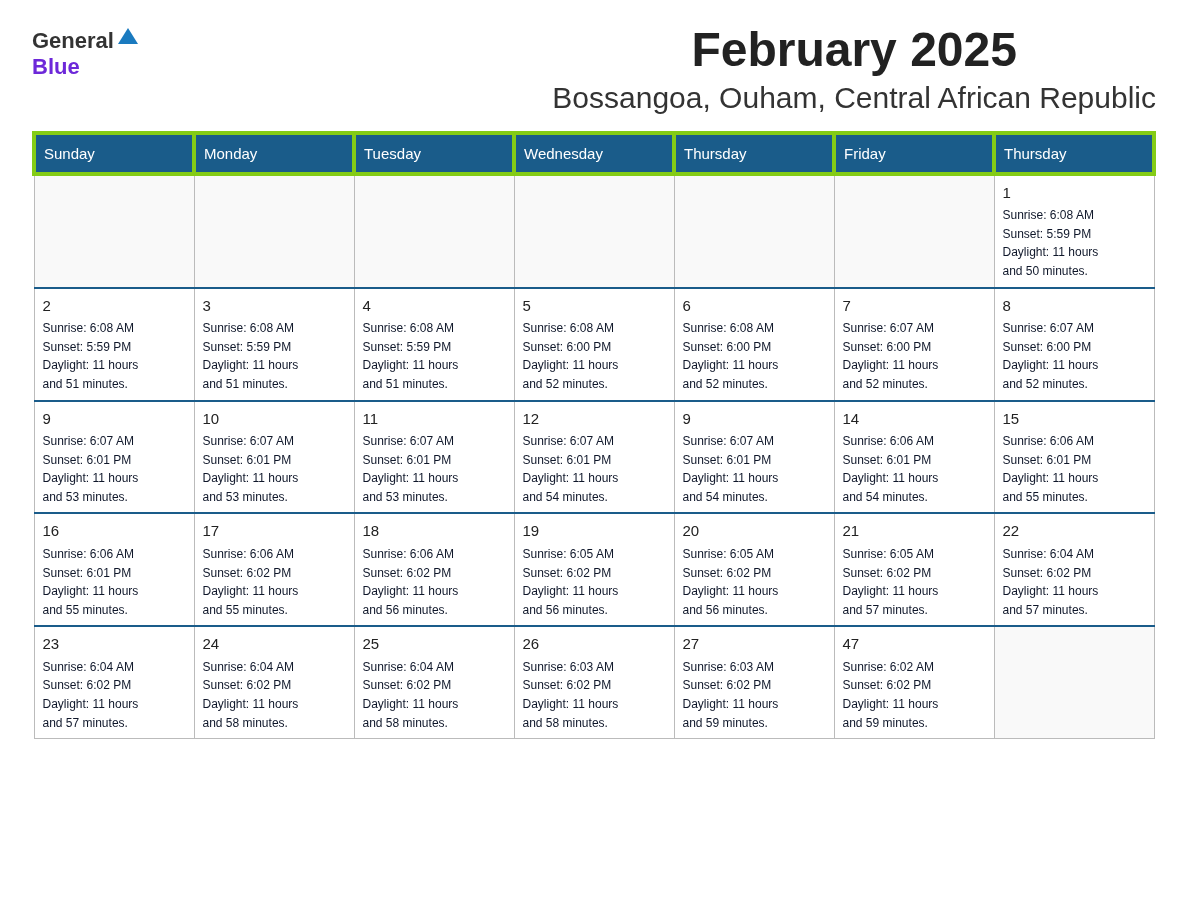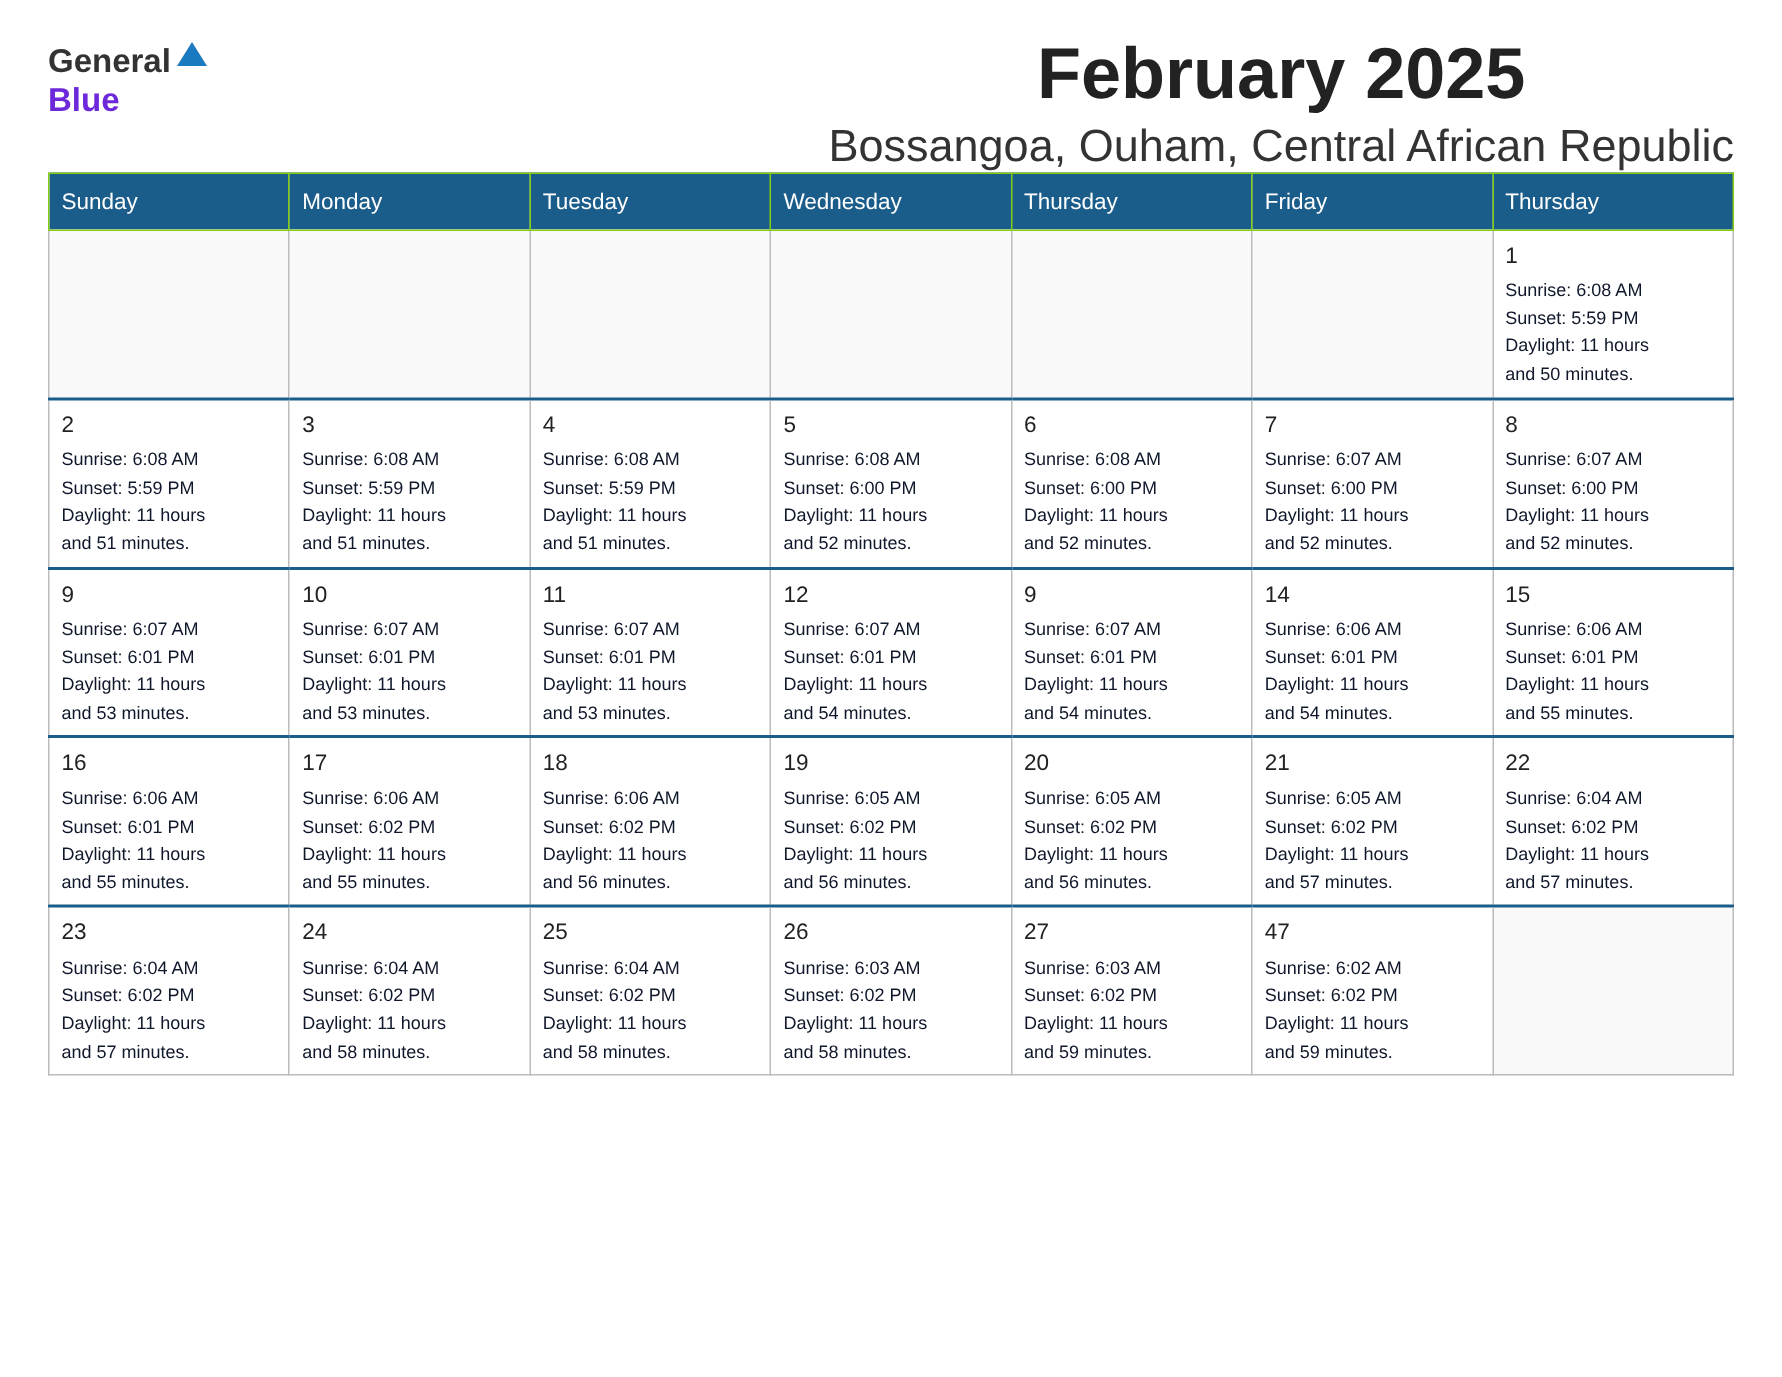--- a/index.html
+++ b/index.html
@@ -6,20 +6,21 @@
     body {
       font-family: Arial, sans-serif;
       background: #fff;
       padding: 24px 32px;
       color: #222;
     }
     .header {
       display: flex;
       justify-content: space-between;
       align-items: flex-start;
+      margin-bottom: 16px;
     }
     .logo {
       display: flex;
       align-items: center;
     }
     .logo-text-general {
       font-size: 22px;
       font-weight: bold;
       color: #333;
     }
@@ -54,21 +55,21 @@
       border-collapse: collapse;
       border: 1px solid #999;
     }
     .calendar thead tr th {
       background-color: #1a5c8a;
       color: #fff;
       padding: 10px 8px;
       font-size: 15px;
       font-weight: normal;
       text-align: left;
-      border: 1px solid #84cc16;
+      border: 4px solid #84cc16;
     }
     .calendar tbody tr td {
       vertical-align: top;
       border: 1px solid #bbb;
       padding: 6px 8px;
       font-size: 12.5px;
       line-height: 1.5;
       min-height: 90px;
       width: 14.28%;
     }

